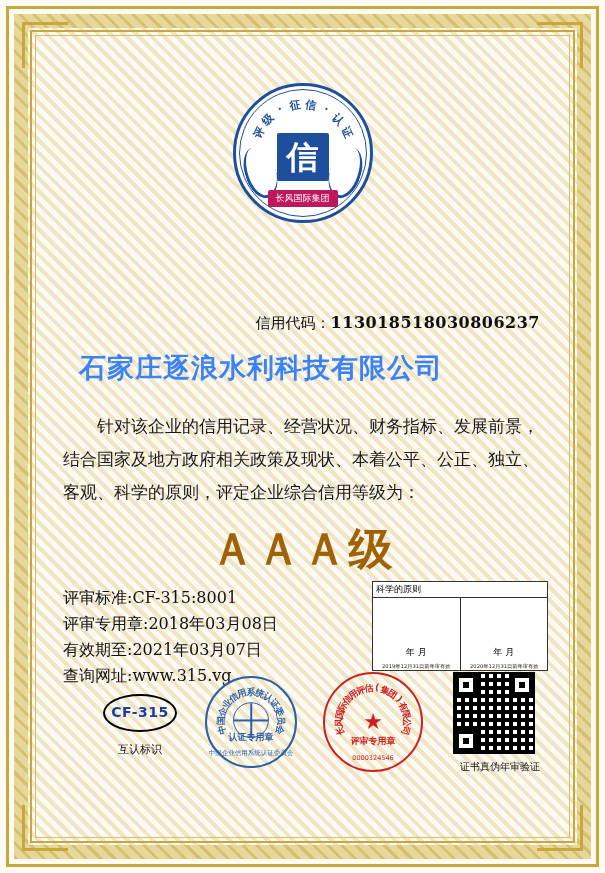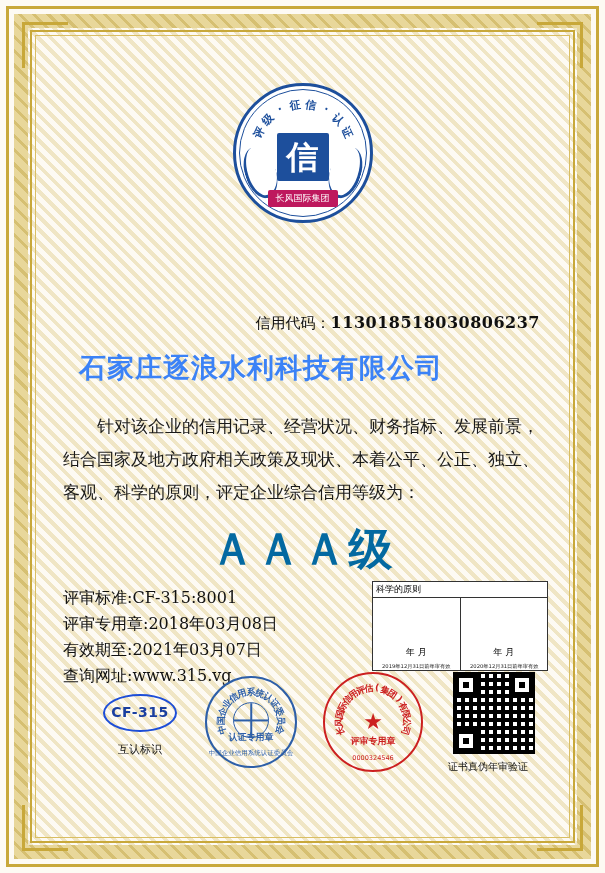--- a/index.html
+++ b/index.html
@@ -211,21 +211,21 @@
     font-family: "DejaVu Serif", serif;
   }
   .body-text p { margin: 0; }
   .body-text .indent { text-indent: 34px; }
 
   .grade {
     position: absolute;
     top: 475px;
     width: 100%;
     text-align: center;
-    color: #0369a1;
+    color: #a16207;
     font-size: 44px;
     font-weight: bold;
     letter-spacing: 2px;
     font-family: "DejaVu Serif", serif;
   }
 
   .details {
     position: absolute;
     top: 540px;
     left: 18px;
@@ -297,21 +297,21 @@
     position: absolute;
     text-align: center;
   }
   .seal-cf {
     left: 48px;
     top: 22px;
   }
   .cf-oval {
     width: 70px;
     height: 34px;
-    border: 2px solid #1d4ed8;
+    border: 2px solid #000000;
     border-radius: 50%;
     color: #1a3fa0;
     font-size: 14px;
     line-height: 32px;
     font-weight: bold;
     font-family: "DejaVu Sans", sans-serif;
     letter-spacing: 0.5px;
   }
   .cf-caption {
     margin-top: 10px;
@@ -411,21 +411,21 @@
     background: #2d5fa8;
     transform: translateY(-50%);
   }
 
   
   .qr-block {
     position: absolute;
     right: 10px;
     top: 0px;
     width: 92px;
-    text-align: left;
+    text-align: right;
   }
   .qr {
     width: 82px;
     height: 82px;
     margin: 0 auto;
     background-color: #fff;
     background-image:
       repeating-linear-gradient(90deg, #000 0 4px, #fff 4px 8px),
       repeating-linear-gradient(0deg, #000 0 4px, #fff 4px 8px);
     background-blend-mode: multiply;

